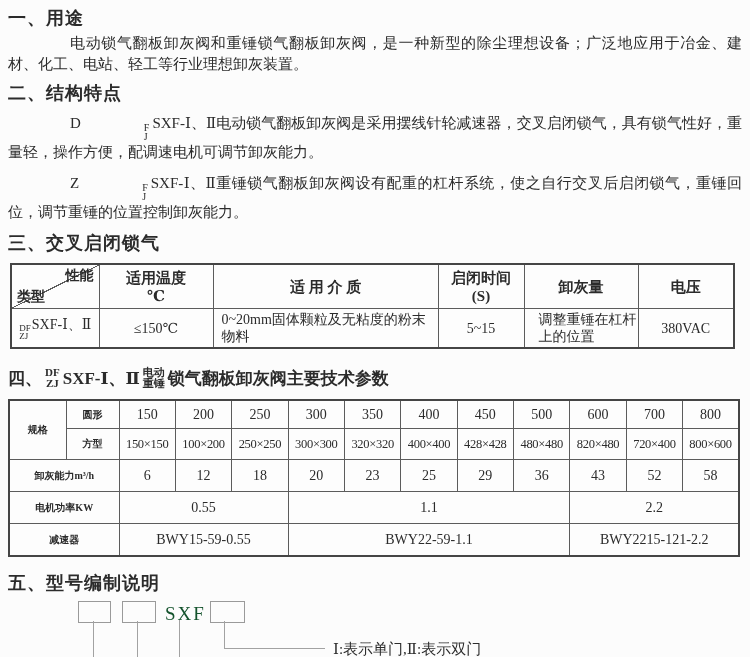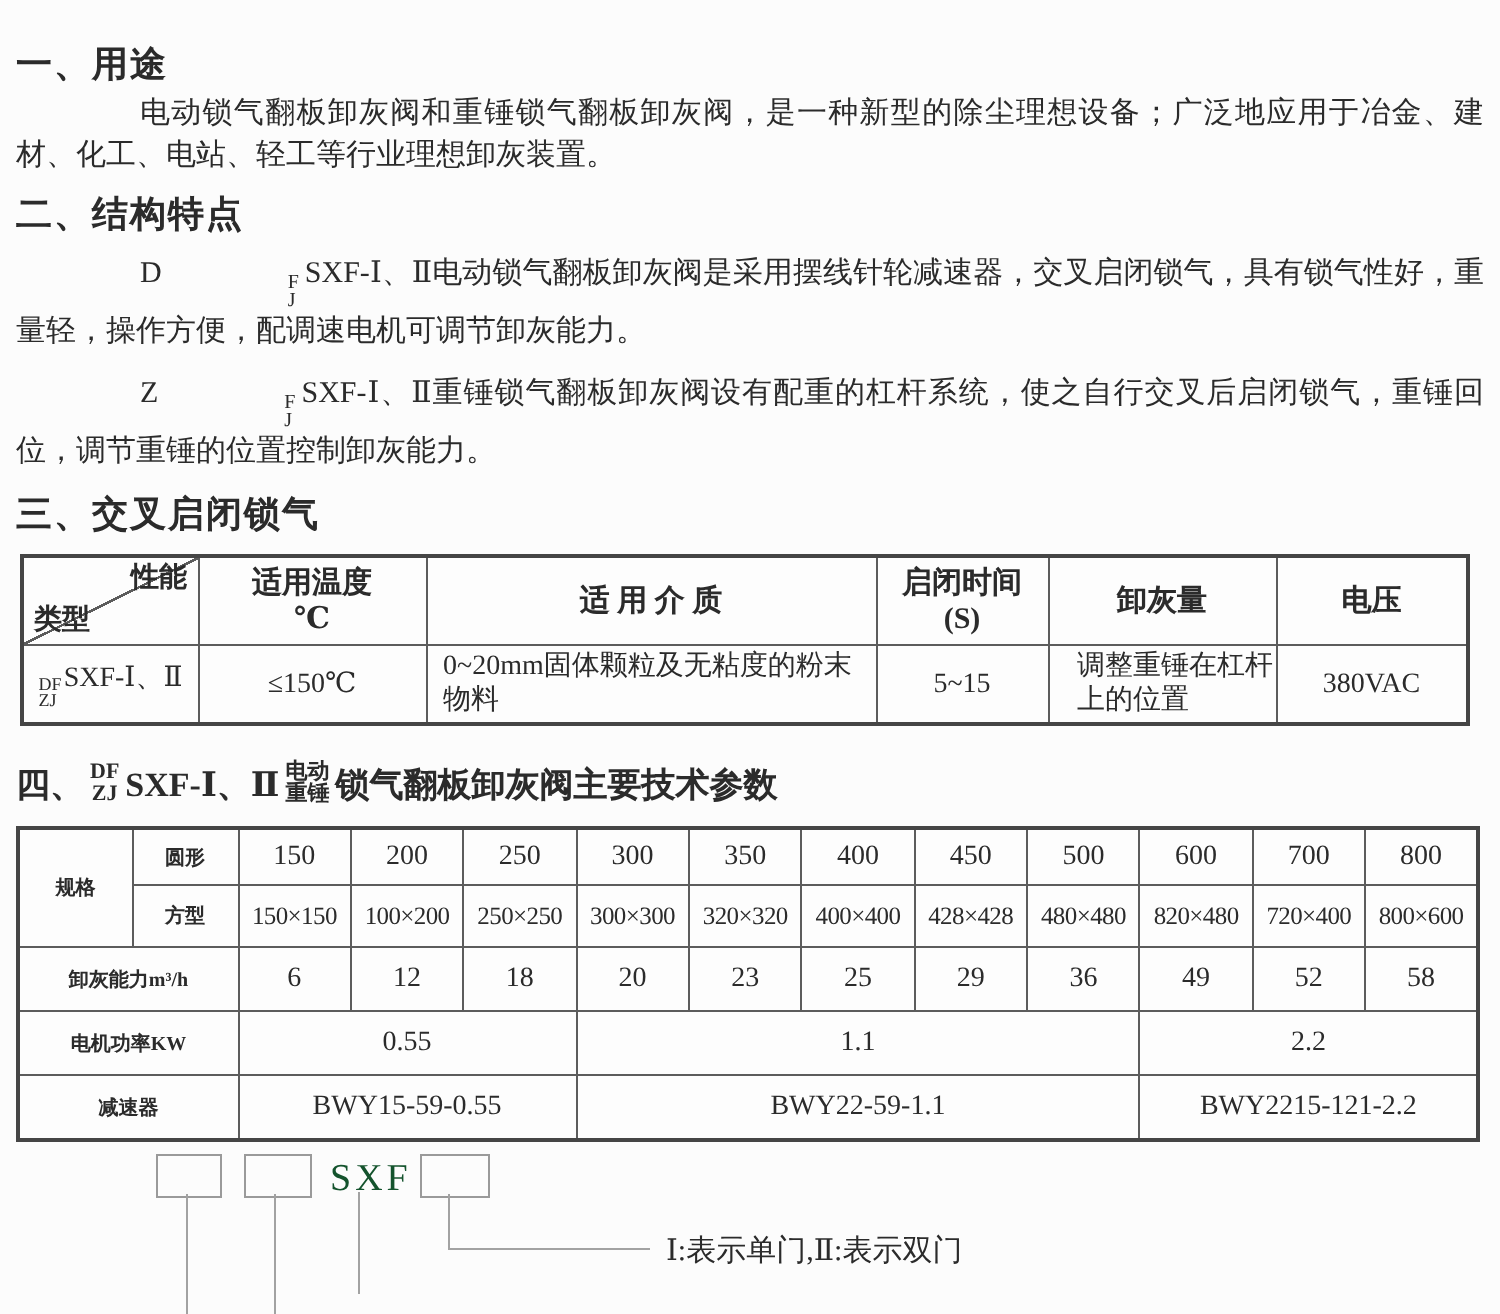--- a/index.html
+++ b/index.html
@@ -2,21 +2,21 @@
 <html><head>
 <meta charset="utf-8">
 <style>
   html,body{margin:0;padding:0;background:#e8e8e8;}
   .doc{
     position:relative;width:750px;height:657px;margin:0 auto;
     background:#fcfcfc;color:#2b2b2b;overflow:hidden;
     font-family:"Liberation Serif","DejaVu Serif",serif;
   }
   .h1{font-size:18px;font-weight:bold;letter-spacing:1px;margin:0 0 0 8px;}
-  .h1.s1{padding-top:20px;}
+  .h1.s1{padding-top:6px;}
   .h1.s2{margin-top:6px;}
   .h1.s3{margin-top:8px;margin-bottom:8px;}
   .h1.s5{margin-top:14px;}
   .para{margin:3px 8px 0 8px;font-size:15px;line-height:21px;text-indent:62px;text-align:justify;}
   .para.p2{margin-top:7px;line-height:22px;}
   .para.p3{margin-top:9px;line-height:22px;}
   .supsub{display:inline-flex;flex-direction:column;align-items:flex-start;
     font-size:10px;line-height:9px;font-weight:normal;vertical-align:-3px;margin:0 3px 0 1px;}
   .stack{display:inline-flex;flex-direction:column;align-items:center;
     font-size:11px;line-height:11px;font-weight:bold;margin:0 3px;}
@@ -178,39 +178,40 @@
     <tr class="r3">
       <th colspan="2">卸灰能力m³/h</th>
       <td>6</td>
       <td>12</td>
       <td>18</td>
       <td>20</td>
       <td>23</td>
       <td>25</td>
       <td>29</td>
       <td>36</td>
-      <td>49</td>
+      <td>43</td>
       <td>52</td>
       <td>58</td>
     </tr>
     <tr class="r4">
       <th colspan="2">电机功率KW</th>
       <td colspan="3">0.55</td>
       <td colspan="5">1.1</td>
       <td colspan="3">2.2</td>
     </tr>
     <tr class="r5">
       <th colspan="2">减速器</th>
       <td colspan="3">BWY15-59-0.55</td>
       <td colspan="5">BWY22-59-1.1</td>
       <td colspan="3">BWY2215-121-2.2</td>
     </tr>
   </tbody>
     </table>
 
+  <div class="h1 s5">五、型号编制说明</div>
 
   <div class="diagram">
     <div class="dbox" style="left:78px;width:31px;"></div>
     <div class="dbox" style="left:122px;width:32px;"></div>
     <div class="dcode">SXF</div>
     <div class="dbox" style="left:210px;width:33px;"></div>
 
     <div class="dline" style="left:93px;top:22px;width:1px;height:93px;"></div>
 
     <div class="dline" style="left:137px;top:22px;width:1px;height:72px;"></div>

